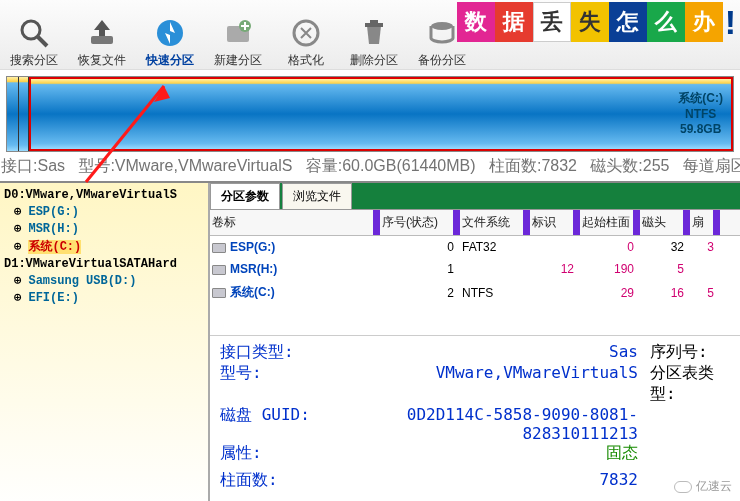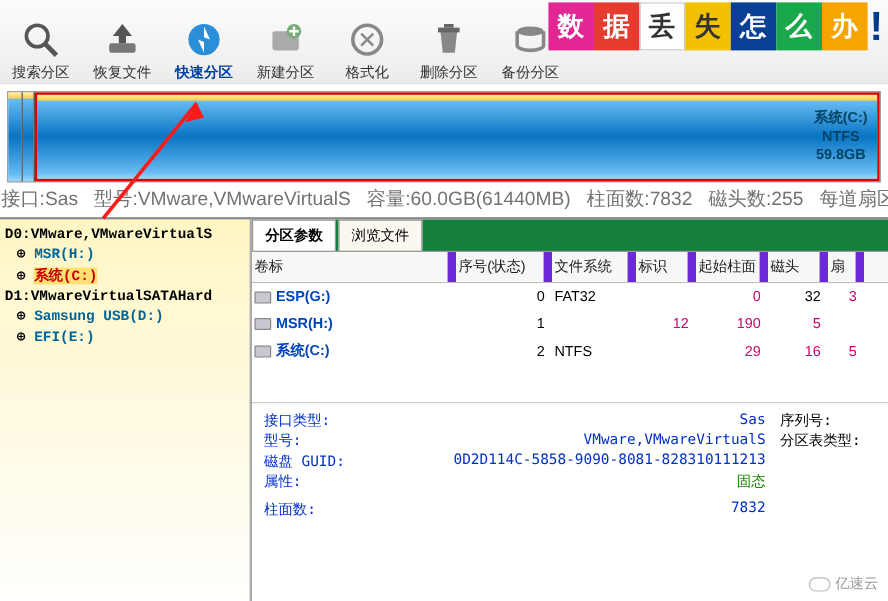--- a/index.html
+++ b/index.html
@@ -34,21 +34,21 @@
   .tab.active { background:#fff; font-weight:bold; }
   .tblhead, .trow { display:grid; grid-template-columns: 170px 80px 70px 50px 60px 50px 30px; align-items:center; font-size:12px; }
   .tblhead { border-bottom:1px solid #bbb; background:#f7f7f7; }
   .tblhead > div { padding:4px 2px; border-right:7px solid #6d28d9; color:#222; white-space:nowrap; overflow:hidden; }
   .trow > div { padding:4px 2px; white-space:nowrap; overflow:hidden; }
   .trow .vname { color:#0044bb; font-weight:bold; }
   .trow .num { text-align:right; padding-right:6px; }
   .tbody { background:#fff; }
   .vicon { display:inline-block; width:14px; height:10px; background:#c8c8d0; border:1px solid #888; border-radius:1px; margin-right:4px; vertical-align:middle; }
   
-  .details { margin-top:30px; border-top:1px solid #ccc; padding:6px 10px; font-size:12px; font-family:"SimSun",monospace; }
+  .details { margin-top:30px; border-top:1px solid #ccc; padding:6px 10px; font-size:16px; font-family:"SimSun",monospace; }
   .details .drow { display:flex; }
   .details .dlab { color:#0030cc; width:120px; }
   .details .dval { color:#0030cc; flex:1; text-align:right; padding-right:12px; }
   .details .dextra { color:#000; width:80px; }
   .green { color:#178a00 !important; }
   
   .arrow { position:absolute; left:76px; top:82px; pointer-events:none; }
   .watermark { position:absolute; right:8px; bottom:6px; font-size:12px; color:#999; display:flex; align-items:center; gap:4px;}
   .watermark .wmic { width:18px; height:12px; border:1px solid #bbb; border-radius:6px; position:relative;}
 </style>
@@ -157,20 +157,21 @@
   &nbsp;&nbsp;<span>容量:</span><span>60.0GB(61440MB)</span>
   &nbsp;&nbsp;<span>柱面数:</span><span>7832</span>
   &nbsp;&nbsp;<span>磁头数:</span><span>255</span>
   &nbsp;&nbsp;<span>每道扇区数:</span><span>63</span>
   &nbsp;&nbsp;<span>总扇区</span>
 </div>
 
 <div class="split">
   <div class="tree">
     <div class="node">D0:VMware,VMwareVirtualS</div>
+    <div class="node sub">⊕ <span class="blue">ESP(G:)</span></div>
     <div class="node sub">⊕ <span class="blue">MSR(H:)</span></div>
     <div class="node sub">⊕ <span class="red seltxt">系统(C:)</span></div>
     <div class="node">D1:VMwareVirtualSATAHard</div>
     <div class="node sub">⊕ <span class="blue">Samsung USB(D:)</span></div>
     <div class="node sub">⊕ <span class="blue">EFI(E:)</span></div>
   </div>
 
   <div class="right">
     <div class="tabs">
       <div class="tab active">分区参数</div>

